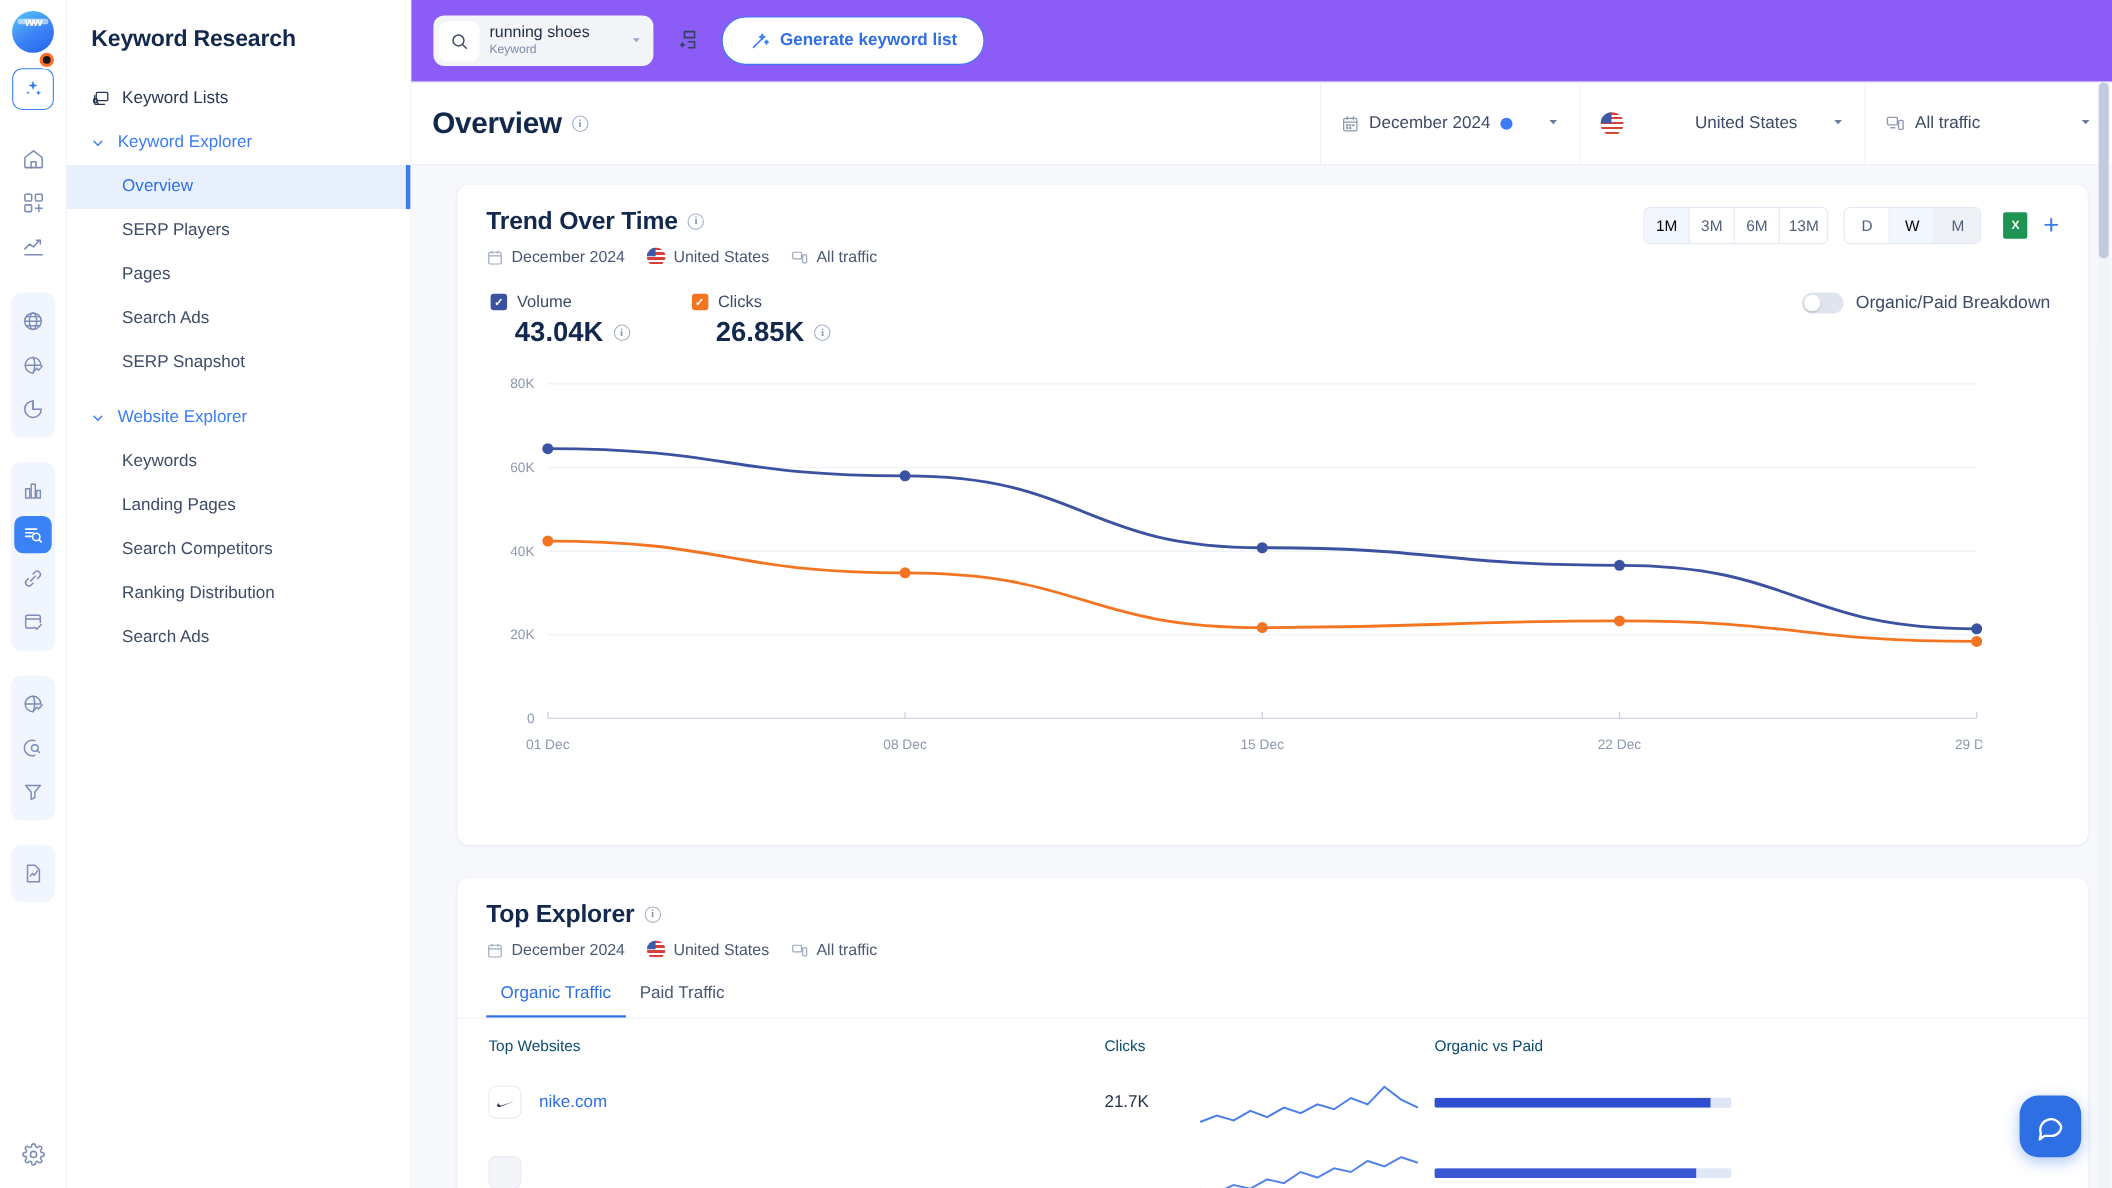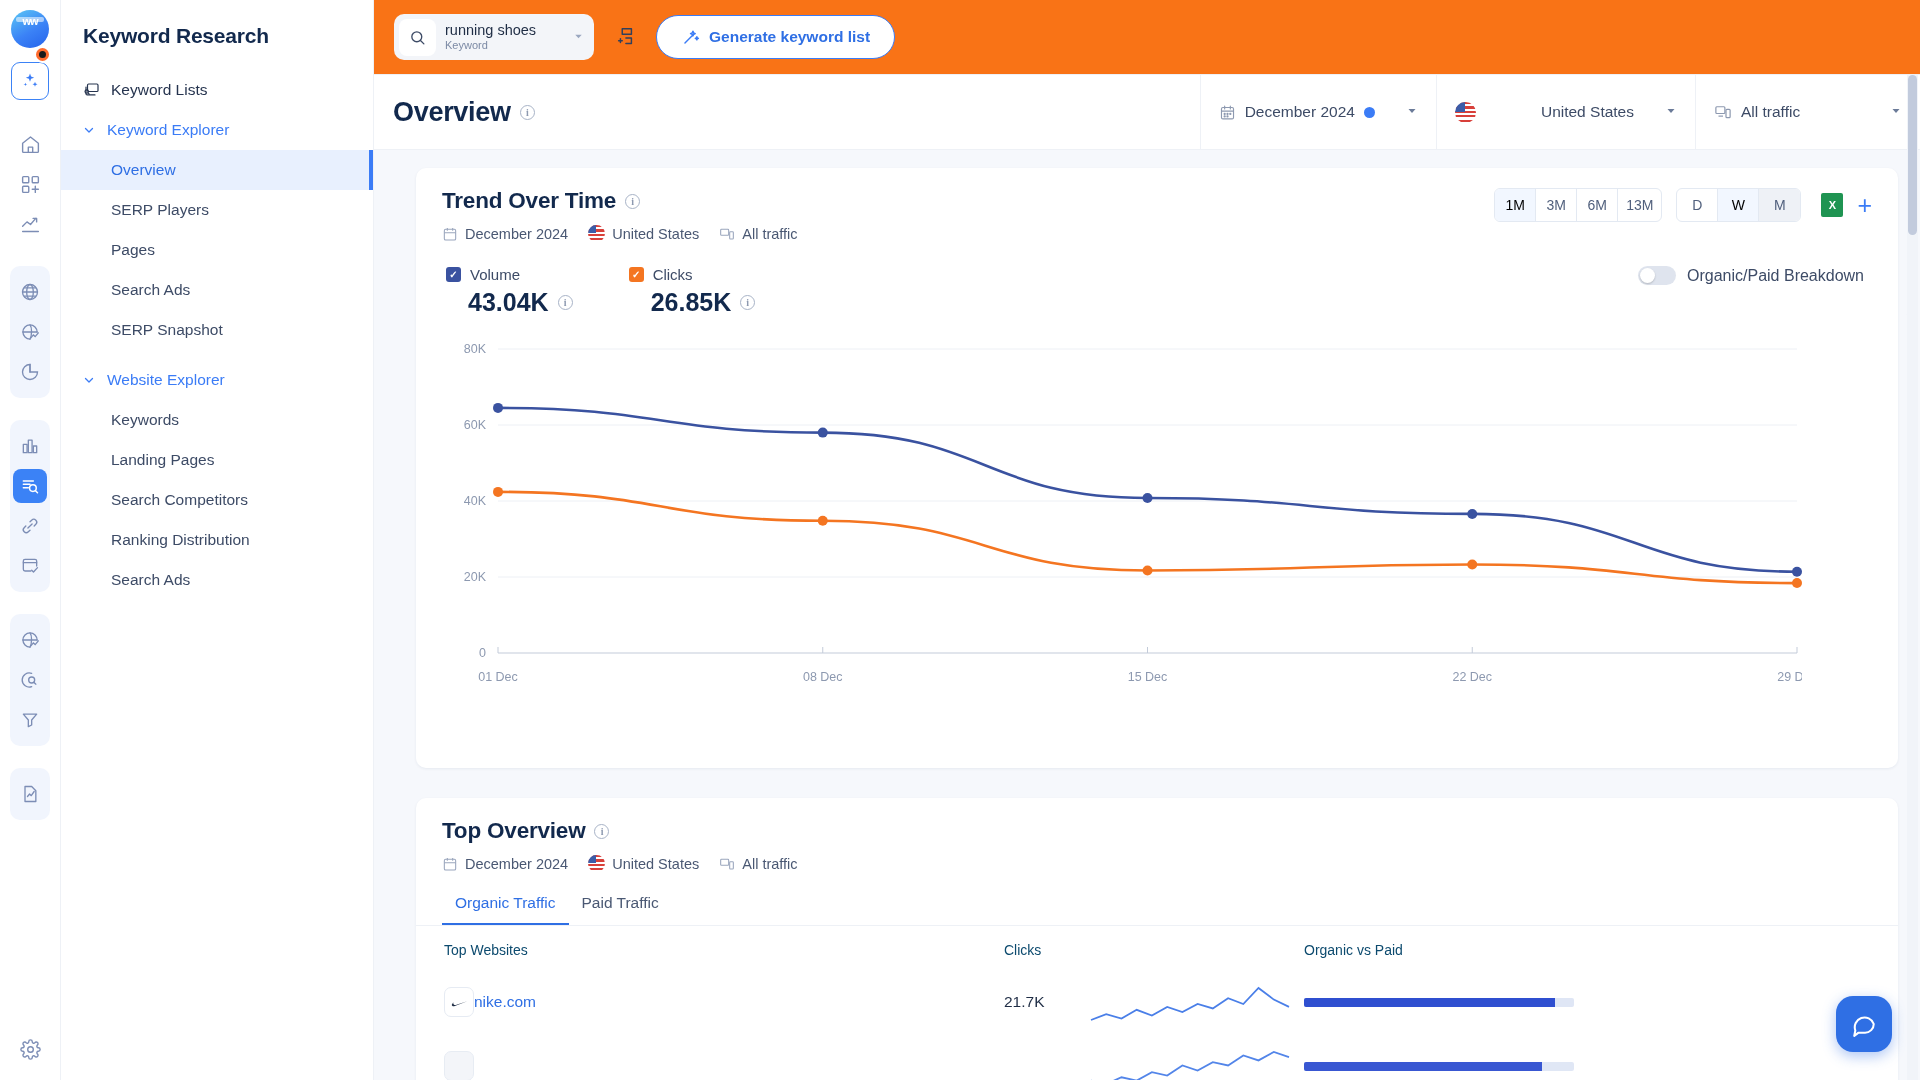--- a/index.html
+++ b/index.html
@@ -82,21 +82,21 @@
   .nav-sub.active { background: #e8f0fe; color: #2f6fe4; }
   .nav-sub.active:after{
     content:""; position:absolute; right:0; top:0; bottom:0; width:4px; background:#3b7cf6;
   }
   .nav-group-gap { height: 10px; }
 
   
   .main { flex: 1; height: 1080px; display: flex; flex-direction: column; background:#f6f8fc; min-width:0; }
 
   .topbar {
-    height: 75px; background: #f97316; border-bottom: 1px solid #eef1f6;
+    height: 75px; background: #8b5cf6; border-bottom: 1px solid #eef1f6;
     display: flex; align-items: center; padding-left: 20px; gap: 14px; flex:0 0 75px;
   }
   .searchbox {
     display: flex; align-items: center; background: #f3f5f9;
     border-radius: 10px; height: 46px; width: 200px; padding: 0 6px 0 5px; cursor:pointer;
   }
   .search-icon-box {
     width: 37px; height: 37px; background: #fff; border-radius: 8px;
     display: flex; align-items: center; justify-content: center; color:#3d4b66;
   }
@@ -187,21 +187,21 @@
   .tab { padding: 0 13px 11px 13px; font-size: 15.5px; color: #4a5873; cursor: pointer; }
   .tab.active { color: #2f6fe4; border-bottom: 2.5px solid #2f6fe4; font-weight: 400; }
   .thead {
     display: flex; align-items: center; padding: 16px 26px 12px 28px;
     font-size: 14px; color: #0c4a6e;
   }
   .th-site { flex: 0 0 560px; }
   .th-clicks { flex: 0 0 300px; }
   .th-ovp { flex: 1; }
   .trow { display: flex; align-items: center; padding: 10px 26px 10px 28px; }
-  .site-cell { flex: 0 0 560px; display: flex; align-items: center; }
+  .site-cell { flex: 0 0 560px; display: flex; align-items: center; gap: 16px; }
   .favicon {
     width: 30px; height: 30px; border-radius: 7px; border: 1px solid #e6ebf3; background: #fff;
     display: flex; align-items: center; justify-content: center; font-size: 14px; color: #1f2d45;
   }
   .site-link { color: #2f6fe4; font-size: 15.5px; cursor: pointer; }
   .clicks-cell { flex: 0 0 300px; display:flex; align-items:center; gap: 24px; }
   .clicks-val { font-size: 15.5px; color: #1f2d45; width: 62px;}
   .ovp-cell { flex: 1; }
   .ovp-bar { height: 9px; border-radius: 2px; background: #dfe6f5; width: 270px; overflow: hidden; display:flex;}
   .ovp-bar i { display:block; height: 100%; background: #2f4fd0; }
@@ -627,21 +627,21 @@
               <circle cx="1030.25" cy="233.45999999999998" r="5" fill="#f47521"></circle>
               <circle cx="1355" cy="252.07999999999998" r="5" fill="#f47521"></circle>
             </svg>
         </div>
       </div>
 
       <div class="card" style="margin-top:30px;">
         <div class="card-head">
           <div>
             <div class="card-title">
-              <span>Top Overview</span>
+              <span>Top Explorer</span>
               <span class="info">i</span>
             </div>
             <div class="meta">
               <span style="display:flex;color:#9aa6bd;">
                 <svg width="16" height="16" viewBox="0 0 24 24" fill="none" stroke="currentColor" stroke-width="1.6">
                     <rect x="3.5" y="5" width="17" height="16" rx="2"></rect>
                     <path d="M3.5 10h17M8 3v4M16 3v4"></path>
                   </svg>
               </span>
               <span>December 2024</span>

